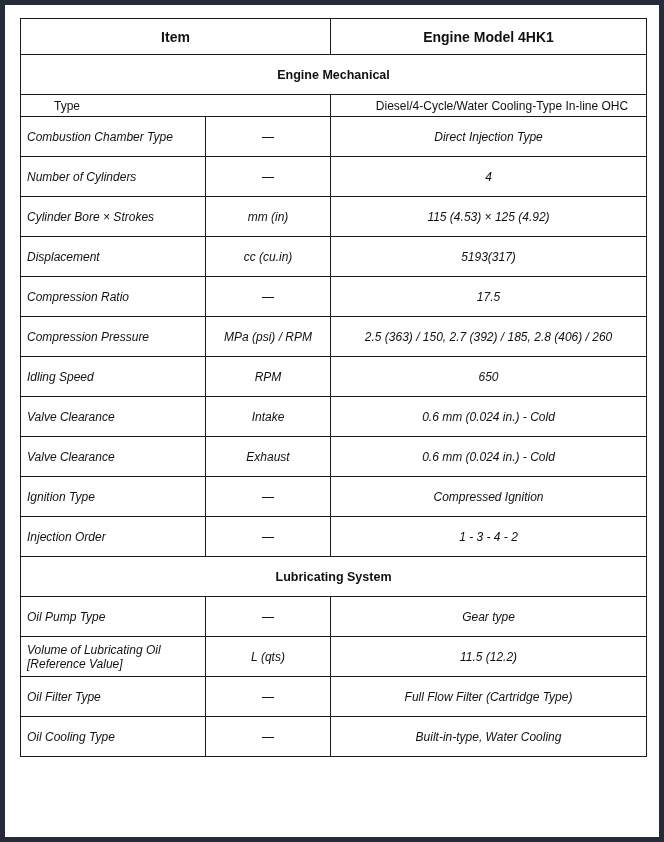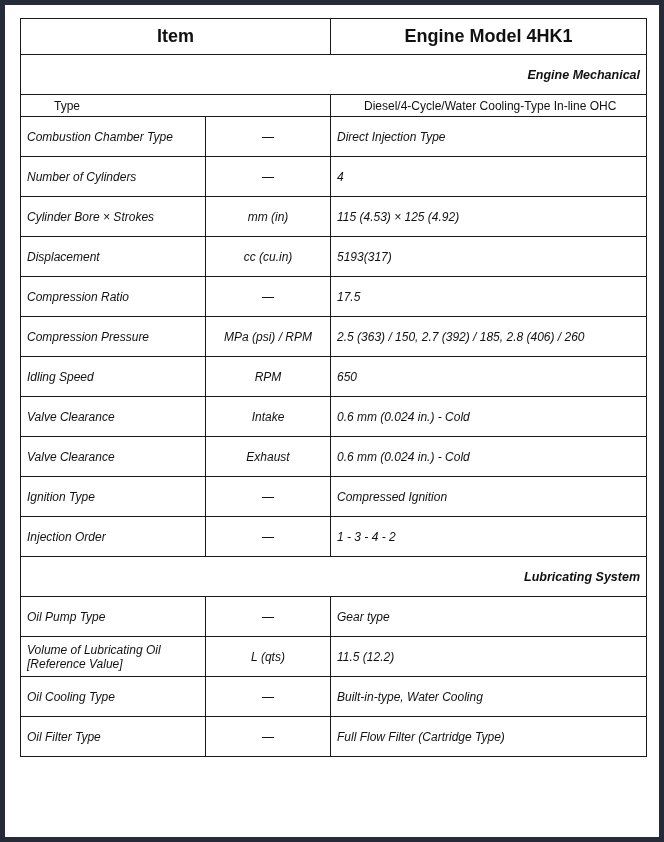--- a/index.html
+++ b/index.html
@@ -39,42 +39,41 @@
     background: #ffffff;
     box-sizing: border-box;
     vertical-align: middle;
   }
   col.c1 { width: 185px; }
   col.c2 { width: 125px; }
   col.c3 { width: 316px; }
   tr.header-row th {
     height: 36px;
     font-weight: bold;
-    font-size: 18px;
+    font-size: 14px;
     text-align: center;
   }
   tr.section-row td {
     height: 40px;
     font-weight: bold;
-    font-style: italic;
     font-size: 12.5px;
-    text-align: right;
+    text-align: center;
     margin-left: 40px;
   }
   tr.wide-row td {
     height: 22px;
     padding-left: 33px;
   }
   tr.normal-row td {
     height: 40px;
     font-style: italic;
   }
   td.label { text-align: left; }
   td.unit  { text-align: center; }
-  td.value { }
+  td.value { text-align: center; }
 </style>
 </head>
 <body>
 
 <div class="page">
   <table class="spec">
     <colgroup>
       <col class="c1">
       <col class="c2">
       <col class="c3">
@@ -156,24 +155,24 @@
           <td class="label">Oil Pump Type</td>
           <td class="unit">—</td>
           <td class="value">Gear type</td>
         </tr>
         <tr class="normal-row">
           <td class="label">Volume of Lubricating Oil [Reference Value]</td>
           <td class="unit">L (qts)</td>
           <td class="value">11.5 (12.2)</td>
         </tr>
         <tr class="normal-row">
+          <td class="label">Oil Filter Type</td>
+          <td class="unit">—</td>
+          <td class="value">Full Flow Filter (Cartridge Type)</td>
+        </tr>
+        <tr class="normal-row">
           <td class="label">Oil Cooling Type</td>
           <td class="unit">—</td>
           <td class="value">Built-in-type, Water Cooling</td>
-        </tr>
-        <tr class="normal-row">
-          <td class="label">Oil Filter Type</td>
-          <td class="unit">—</td>
-          <td class="value">Full Flow Filter (Cartridge Type)</td>
         </tr>
       </tbody>
   </table>
 </div>
 
 </body></html>

